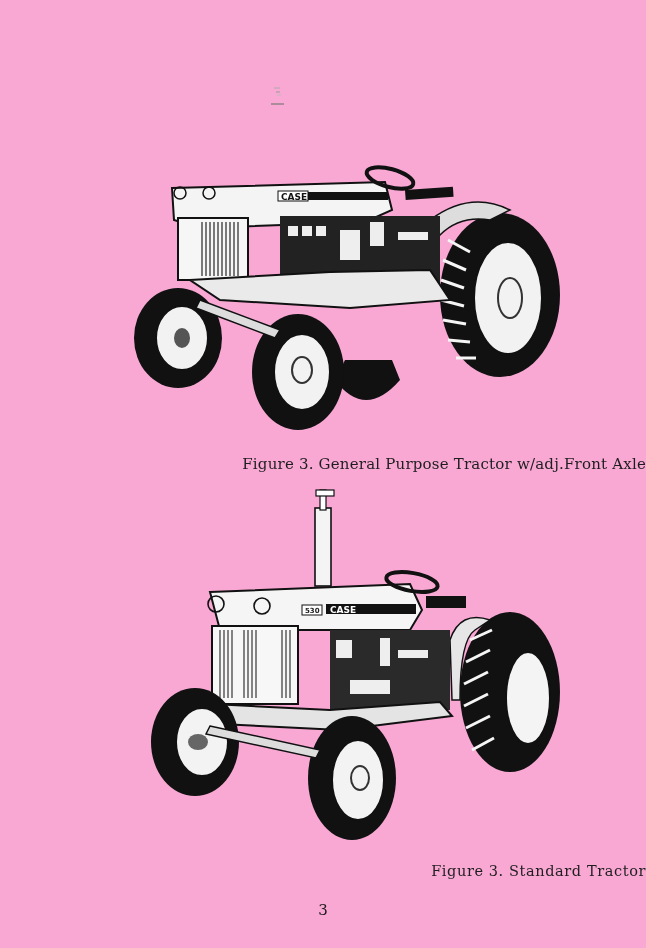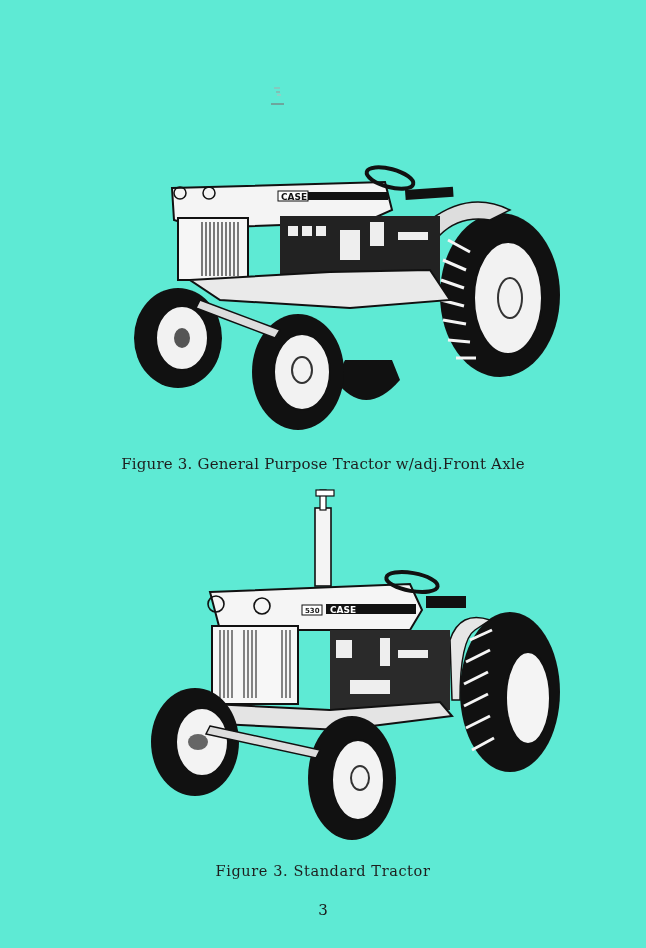--- a/index.html
+++ b/index.html
@@ -1,23 +1,23 @@
 <!DOCTYPE html>
 <html><head>
 <meta charset="utf-8">
 <style>
   html, body { margin:0; padding:0; background:#ffffff; }
   body { width:646px; height:948px; position:relative; overflow:hidden;
          font-family:"DejaVu Serif","Liberation Serif",serif; color:#1a1a1a; }
-  .page { position:absolute; left:0; top:0; width:646px; height:948px; background:#5eead4; }
+  .page { position:absolute; left:0; top:0; width:646px; height:948px; background:#f9a8d4; }
   .speck { position:absolute; left:268px; top:84px; width:18px; height:24px; }
   .figure { position:absolute; }
   #fig3 { left:130px; top:160px; width:440px; height:280px; }
   #fig4 { left:140px; top:480px; width:430px; height:370px;text-decoration:underline; }
-  .caption { position:absolute; left:0; width:646px; text-align:center;
+  .caption { position:absolute; left:0; width:646px; text-align:right;
              font-family:"DejaVu Serif","Liberation Serif",serif; color:#1e1e1e; }
   #cap3 { top:455px; font-size:15px; letter-spacing:0.2px; }
   #cap4 { top:863px; font-size:14.5px; letter-spacing:0.6px; }
   #pagenum { position:absolute; left:0; width:646px; top:901px; text-align:center;
              font-size:15px; font-family:"DejaVu Serif","Liberation Serif",serif; }
   svg { display:block; }
   .badge-text { font-family:"DejaVu Sans","Liberation Sans",sans-serif; font-weight:bold; }
 </style>
 </head>
 <body>

